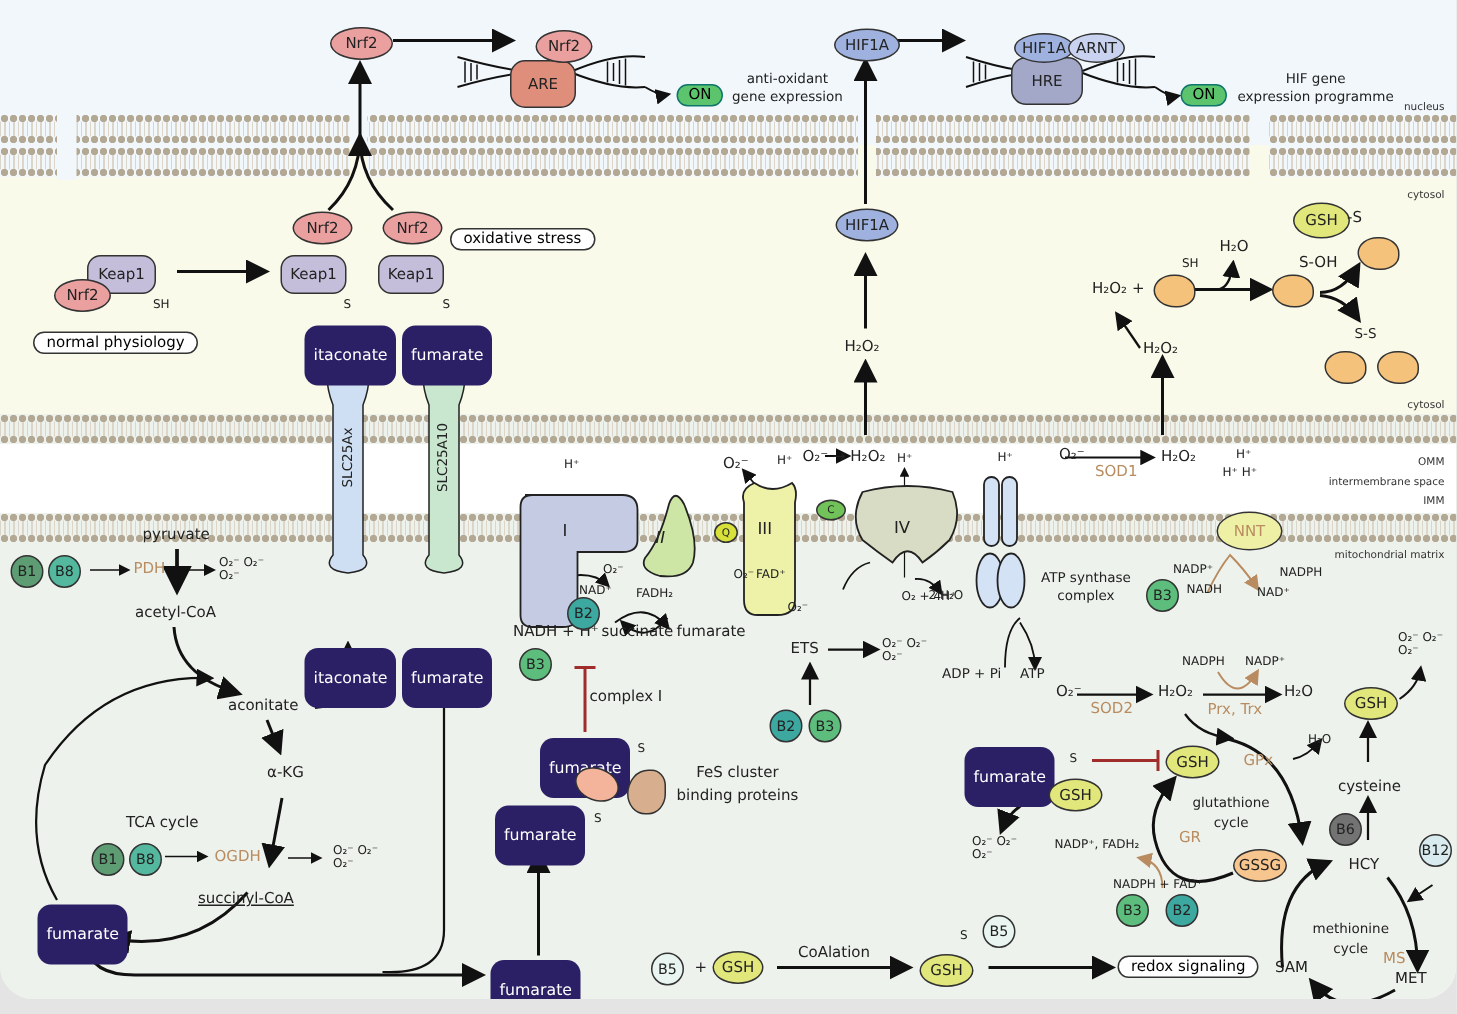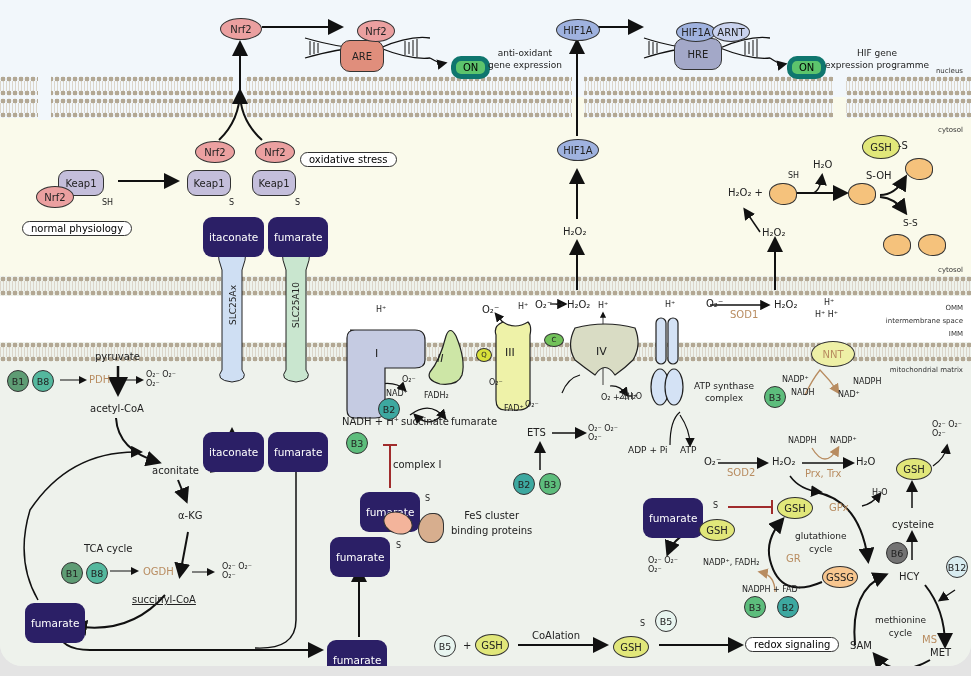--- a/index.html
+++ b/index.html
@@ -181,21 +181,21 @@
   <div class="lbl small" style="right:8px;top:304px;">OMM</div>
   <div class="lbl small" style="right:8px;top:317px;">intermembrane space</div>
   <div class="lbl small" style="right:8px;top:330px;">IMM</div>
   <div class="lbl small" style="right:8px;top:366px;">mitochondrial matrix</div>
 
   <style>
     .oval{position:absolute;border:1px solid #333;border-radius:50%;display:flex;align-items:center;justify-content:center;font-size:10px;color:#222;}
     .pill{position:absolute;background:#2b1f66;color:#fff;border-radius:9px;font-size:10.5px;padding:14px 6px;white-space:nowrap;}
     .vit{position:absolute;width:20px;height:20px;border:1px solid #333;border-radius:50%;font-size:9.5px;display:flex;align-items:center;justify-content:center;color:#222;}
     .box{position:absolute;border:1px solid #333;border-radius:10px;background:#fff;font-size:10px;padding:1px 8px;white-space:nowrap;}
-    .on{position:absolute;background:#5cc46c;border:5px solid #0f766e;border-radius:10px;font-size:10px;padding:1px 7px;}
+    .on{position:absolute;background:#5cc46c;border:1px solid #0f766e;border-radius:10px;font-size:10px;padding:1px 7px;}
     .t{position:absolute;font-size:10px;color:#222;white-space:nowrap;}
     .ts{position:absolute;font-size:8px;color:#222;white-space:nowrap;}
     .brown{color:#b88c60;}
     .blob{position:absolute;background:#f5c27c;border:1px solid #333;border-radius:50% 50% 45% 55%;}
   </style>
 
   <div class="oval" style="left:220px;top:18px;width:40px;height:20px;background:#eba0a0;">Nrf2</div>
   <div class="oval" style="left:340px;top:40px;width:42px;height:30px;background:#e08e7c;border-radius:10px;">ARE</div>
   <div class="oval" style="left:357px;top:20px;width:36px;height:20px;background:#eba0a0;">Nrf2</div>
   <div class="on" style="left:451px;top:56px;">ON</div>
@@ -255,21 +255,21 @@
 
   <div class="t" style="left:375px;top:347px;font-size:11px;">I</div>
   <div class="t" style="left:437px;top:352px;font-size:11px;font-style:italic;">II</div>
   <div class="oval" style="left:476px;top:348px;width:14px;height:12px;background:#d8e03a;font-size:7px;">Q</div>
   <div class="t" style="left:505px;top:346px;font-size:11px;">III</div>
   <div class="oval" style="left:544px;top:333px;width:18px;height:12px;background:#72c25a;font-size:7px;">C</div>
   <div class="t" style="left:596px;top:345px;font-size:11px;">IV</div>
   <div class="ts" style="left:386px;top:389px;">NAD⁺</div>
   <div class="ts" style="left:402px;top:375px;">O₂⁻</div>
   <div class="ts" style="left:424px;top:391px;">FADH₂</div>
-  <div class="ts" style="left:468px;top:404px;padding-left:36px;">FAD⁺</div>
+  <div class="ts" style="left:468px;top:378px;padding-left:36px;">FAD⁺</div>
   <div class="ts" style="left:489px;top:378px;">O₂⁻</div>
   <div class="ts" style="left:525px;top:400px;">O₂⁻</div>
   <div class="ts" style="left:566px;top:393px;padding-left:35px;">O₂ + 4H⁺</div>
   <div class="ts" style="left:619px;top:392px;">2 H₂O</div>
   <div class="t" style="left:342px;top:416px;">NADH + H⁺</div>
   <div class="t" style="left:401px;top:416px;">succinate</div>
   <div class="t" style="left:451px;top:416px;">fumarate</div>
   <div class="vit" style="left:378px;top:398px;background:#3da8a0;">B2</div>
   <div class="vit" style="left:346px;top:432px;background:#5dbd7c;">B3</div>
   <div class="t" style="left:694px;top:380px;font-size:9px;line-height:12px;text-align:center;"><span>ATP synthase</span><br><span>complex</span></div>

